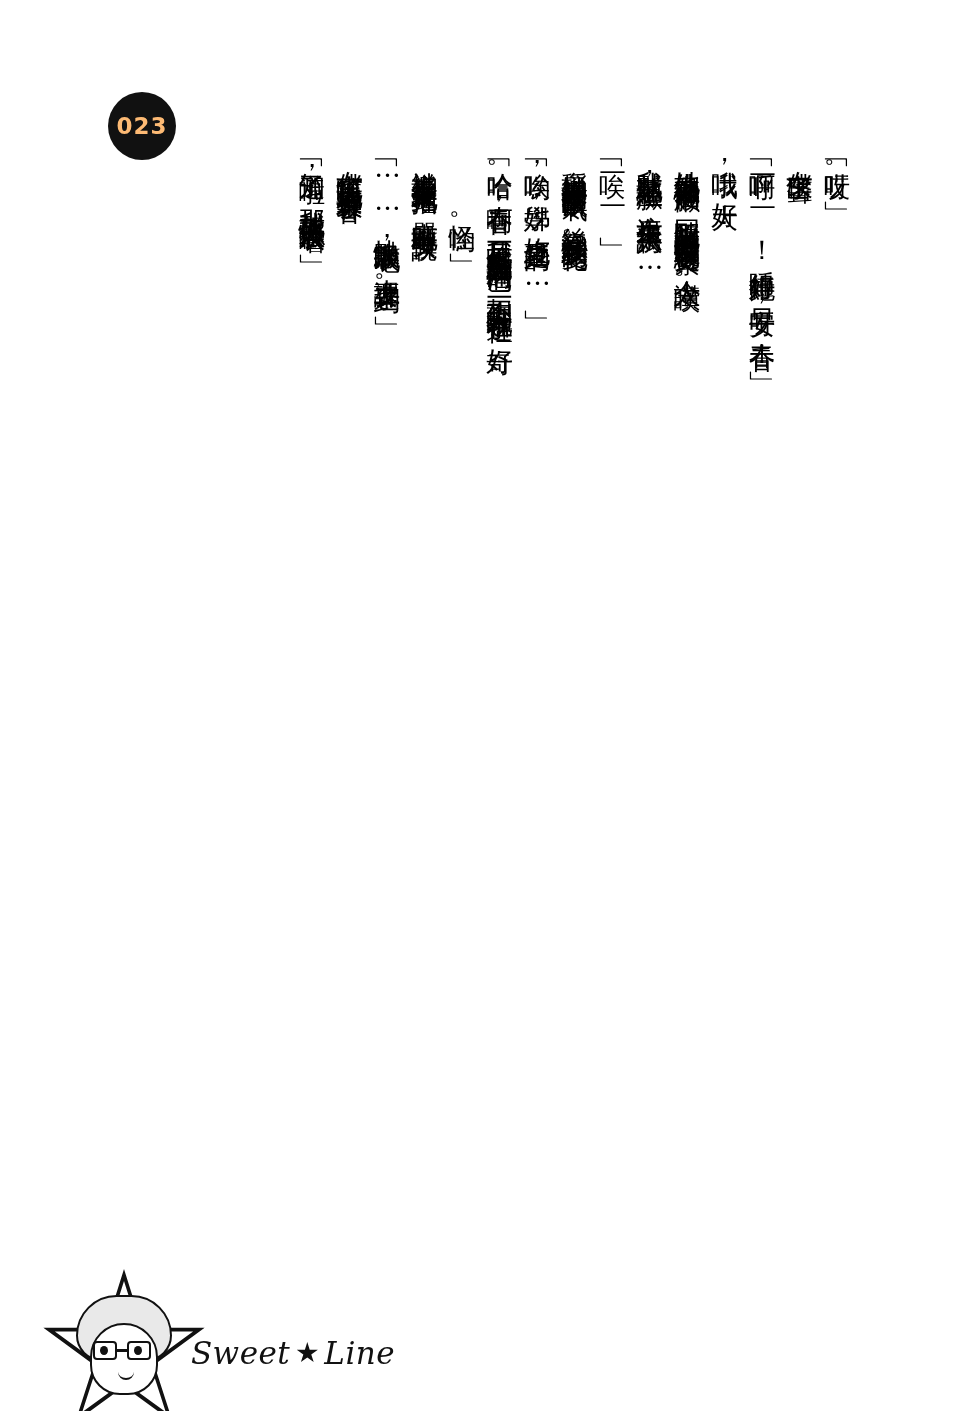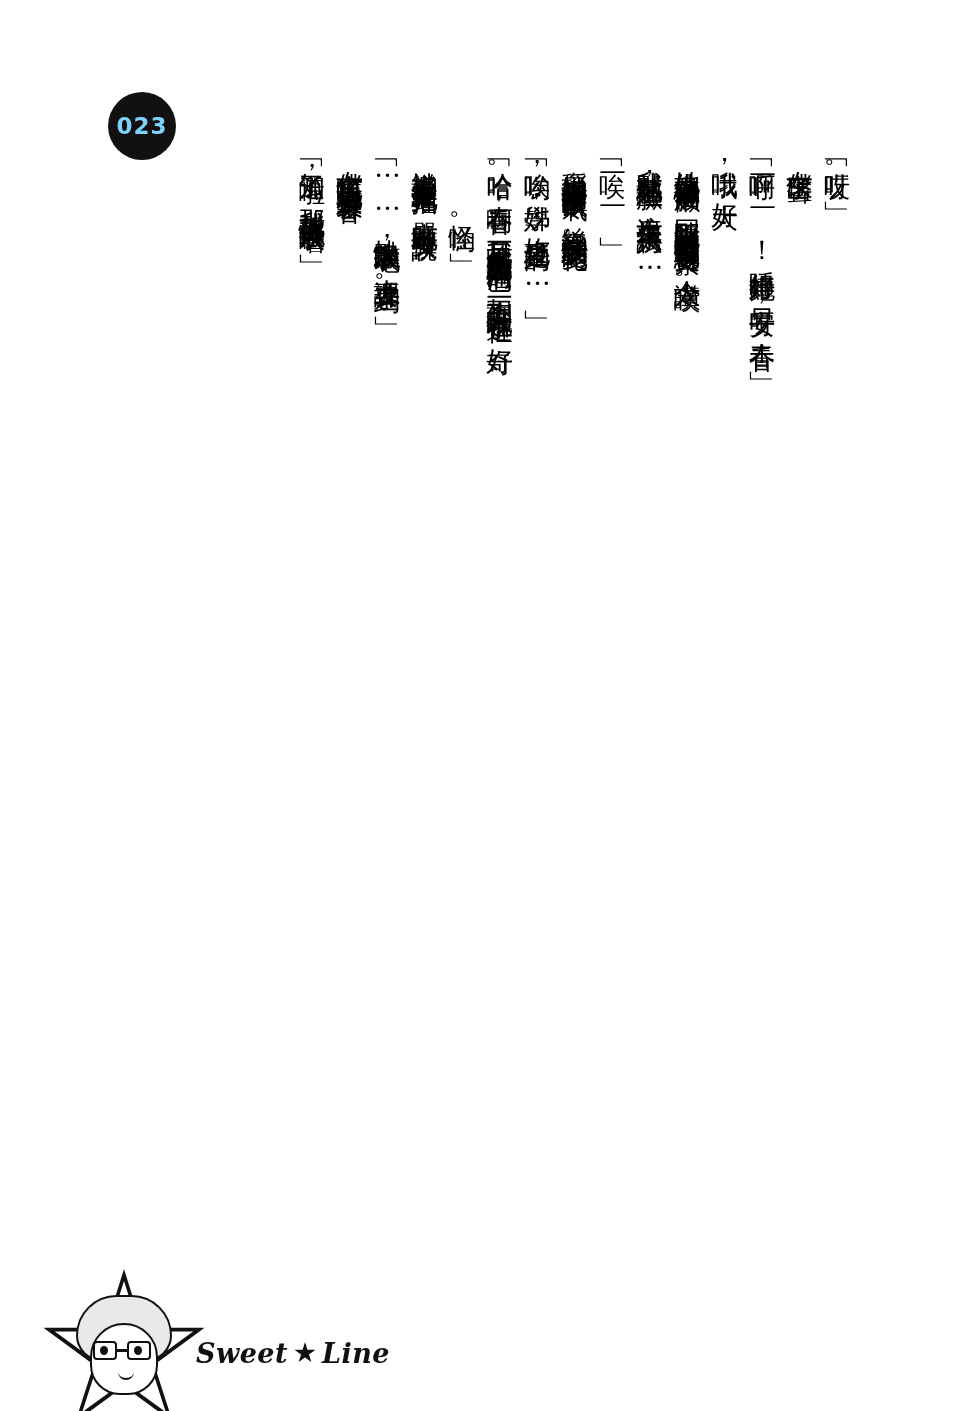--- a/index.html
+++ b/index.html
@@ -18,21 +18,21 @@
 
   
   #page-number {
     position: absolute;
     left: 108px;
     top: 92px;
     width: 68px;
     height: 68px;
     border-radius: 50%;
     background: #111111;
-    color: #7dd3fc;
+    color: #fdba74;
     display: flex;
     align-items: center;
     justify-content: center;
     font-family: "DejaVu Sans", "Liberation Sans", sans-serif;
     font-weight: bold;
     font-size: 23px;
     letter-spacing: 1px;
   }
 
   
@@ -168,22 +168,22 @@
     height: 52px;
     display: flex;
     align-items: center;
     justify-content: center;
     gap: 6px;
     border: 0;
   }
   #logo .logo-text {
     font-family: "DejaVu Serif", "Liberation Serif", serif;
     font-style: italic;
-    font-weight: bold;
-    font-size: 27px;
+    font-weight: normal;
+    font-size: 31px;
     color: #111111;
     letter-spacing: 0.5px;
   }
   #logo .logo-star {
     width: 22px;
     height: 22px;
     background: #111111;
     clip-path: polygon(50% 0%, 61% 35%, 98% 35%, 68% 57%, 79% 91%, 50% 70%, 21% 91%, 32% 57%, 2% 35%, 39% 35%);
     display: inline-block;
   }

